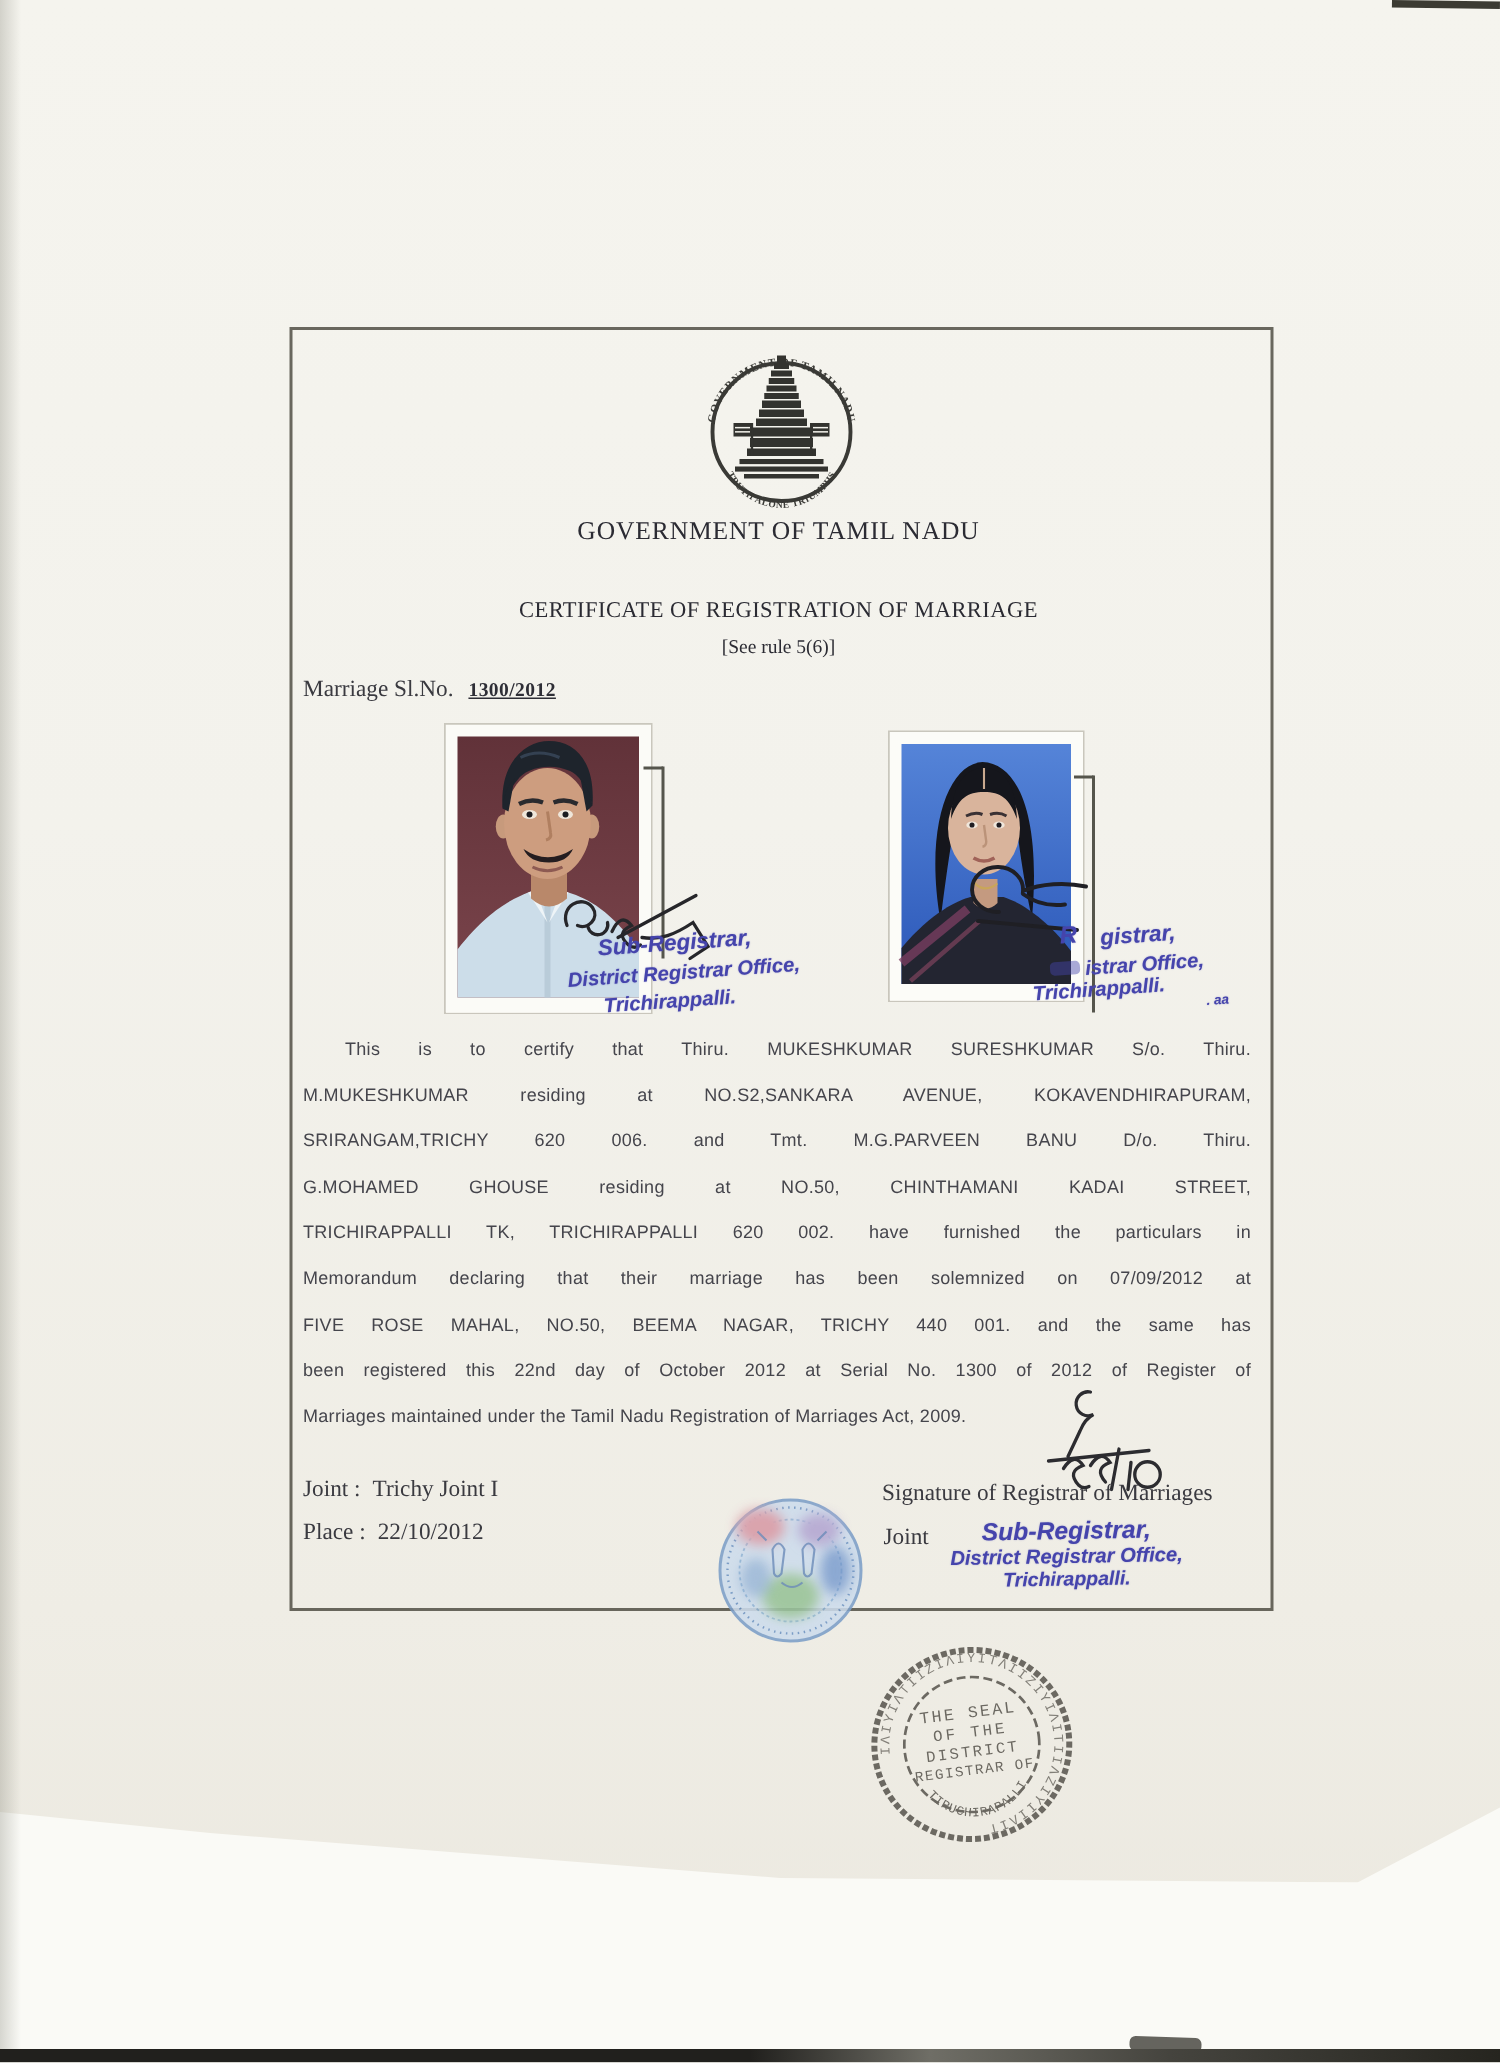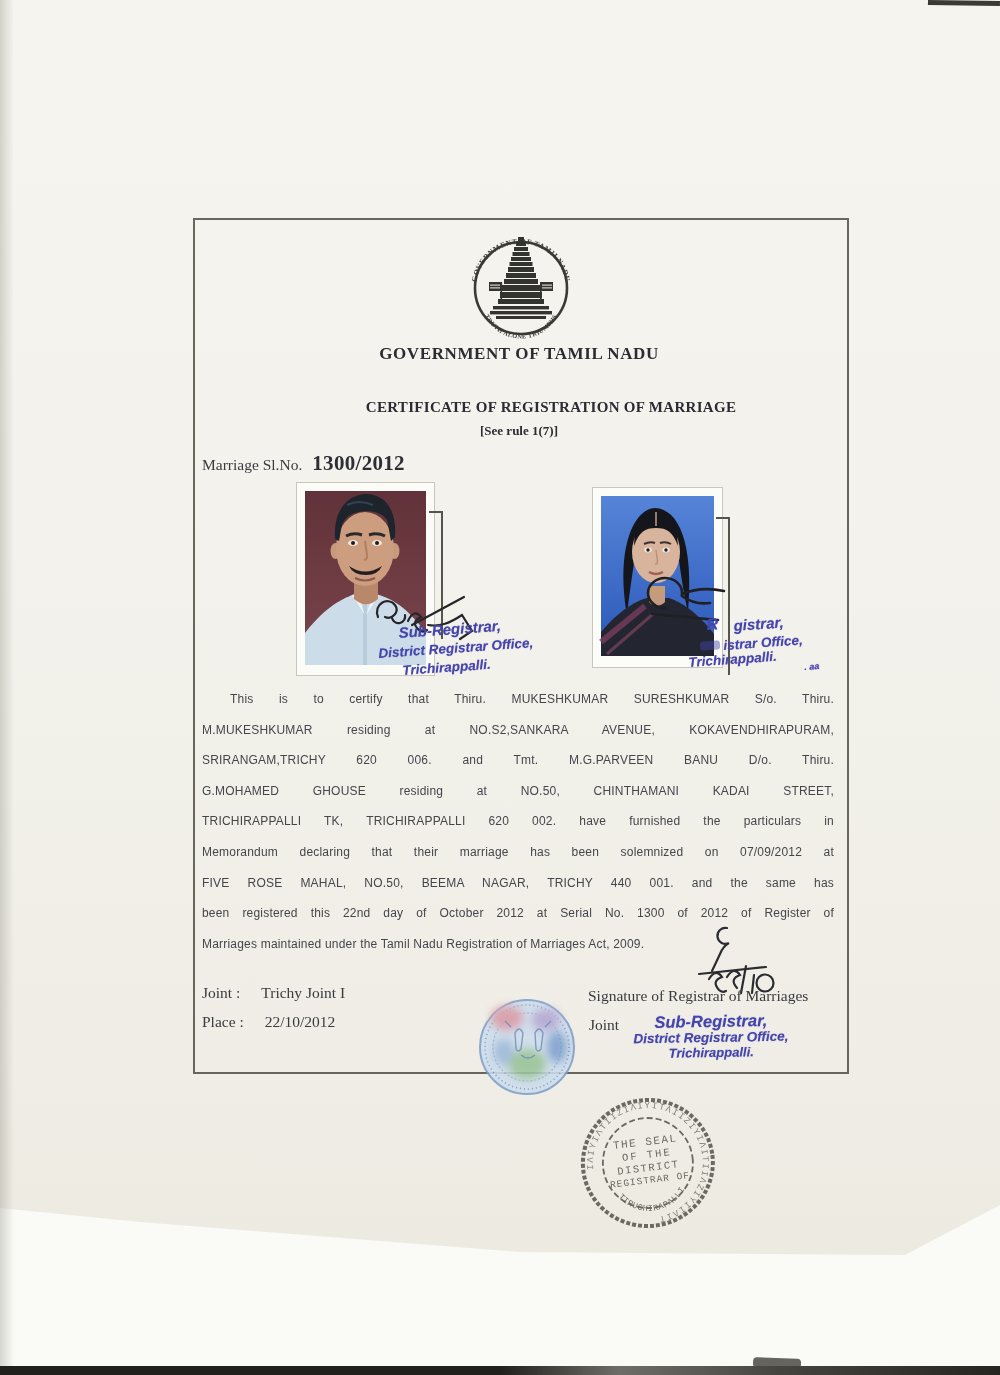--- a/index.html
+++ b/index.html
@@ -14,41 +14,41 @@
   .sliver-top-right{position:absolute;left:928px;top:0;width:72px;height:5px;background:#3c3b33;
     transform:rotate(.8deg);transform-origin:left top;}
   .bottom-bar{position:absolute;left:0;top:1366px;width:1000px;height:9px;
     background:linear-gradient(90deg,#21201d 0%,#21201d 50%,#6f6e66 62%,#45443e 78%,#26251f 100%);}
   .bottom-blob{position:absolute;left:753px;top:1358px;width:48px;height:10px;background:#4a4943;
     border-radius:4px;transform:rotate(2deg);opacity:.85;}
   
   .cert-box{position:absolute;left:193px;top:218px;width:652px;height:852px;
     border:2px solid rgba(70,68,58,.8);}
   
-  .c-title{position:absolute;left:193px;width:652px;text-align:center;color:#2b2b33;font-weight:bold;}
+  .c-title{position:absolute;left:193px;width:652px;text-align:center;color:#2b2b33;font-weight:normal;}
   .t-gov{top:344px;font-size:17px;letter-spacing:.6px;}
   .t-form{top:377px;font-size:14.5px;letter-spacing:.4px;}
-  .t-cert{top:399px;font-size:15px;letter-spacing:.3px;margin-left:32px;}
+  .t-cert{top:399px;font-size:15px;letter-spacing:.3px;}
   .t-rule{top:423px;font-size:13px;}
   .serial{position:absolute;left:202px;top:451px;font-size:15.5px;color:#3a3a40;}
-  .serial b{margin-left:10px;font-size:21px;color:#2e2e36;letter-spacing:.3px;}
+  .serial b{margin-left:10px;font-size:13px;color:#2e2e36;letter-spacing:.3px;text-decoration:underline;}
   
   .photo{position:absolute;box-shadow:0 0 0 1px rgba(160,156,142,.5);}
   .bracket-h{position:absolute;height:2px;background:#55554c;}
   .bracket-v{position:absolute;width:2px;background:#55554c;}
   
   .body-par{position:absolute;left:202px;top:684px;width:632px;
     font-family:"Liberation Sans",sans-serif;font-size:12px;color:#45454c;
     line-height:30.6px;letter-spacing:.2px;}
   .bl{text-align:justify;text-align-last:justify;white-space:normal;}
   .bl.first{text-indent:28px;}
   .bl.last{text-align-last:left;}
   
   .f-serif{position:absolute;font-size:15.5px;color:#3a3a40;}
-  .f-serif .val{margin-left:21px;}
+  .f-serif .val{margin-left:8px;}
   .stamp{color:#4544ac;font-family:"Liberation Sans",sans-serif;font-weight:bold;font-style:italic;
     text-shadow:0 0 1px rgba(69,68,172,.45);}
   .office-stamp{position:absolute;left:618px;top:1012px;width:186px;text-align:center;
     transform:rotate(-1deg);}
   .office-stamp .l1{font-size:16.5px;line-height:18px;}
   .office-stamp .l2{font-size:13.5px;line-height:15px;}
   .office-stamp .l3{font-size:13px;line-height:15px;}
   .pstamp{position:absolute;transform:rotate(-4deg);transform-origin:left top;white-space:nowrap;}
   .smudge{position:absolute;background:#4544ac;opacity:.45;border-radius:3px;}
   svg{display:block;}
@@ -99,21 +99,21 @@
       <rect x="86" y="56" width="12" height="9"></rect>
       <rect x="35" y="58.6" width="10" height="1" fill="#f3f2ec"></rect>
       <rect x="35" y="61.4" width="10" height="1" fill="#f3f2ec"></rect>
       <rect x="87" y="58.6" width="10" height="1" fill="#f3f2ec"></rect>
       <rect x="87" y="61.4" width="10" height="1" fill="#f3f2ec"></rect>
     </g>
   </svg>
 
   <div class="c-title t-gov">GOVERNMENT OF TAMIL NADU</div>
   <div class="c-title t-cert">CERTIFICATE OF REGISTRATION OF MARRIAGE</div>
-  <div class="c-title t-rule">[See rule 1(7)]</div>
+  <div class="c-title t-rule">[See rule 5(6)]</div>
 
   <div class="serial">
     <span>Marriage Sl.No.</span><b>1300/2012</b>
   </div>
 
   <svg class="photo" style="position:absolute;left:297px;top:483px;" width="137" height="192" viewBox="0 0 137 192">
     <defs>
       <linearGradient id="mg" x1="0" y1="0" x2="0" y2="1">
         <stop offset="0" stop-color="#613239"></stop>
           <stop offset="1" stop-color="#7b454c"></stop>

